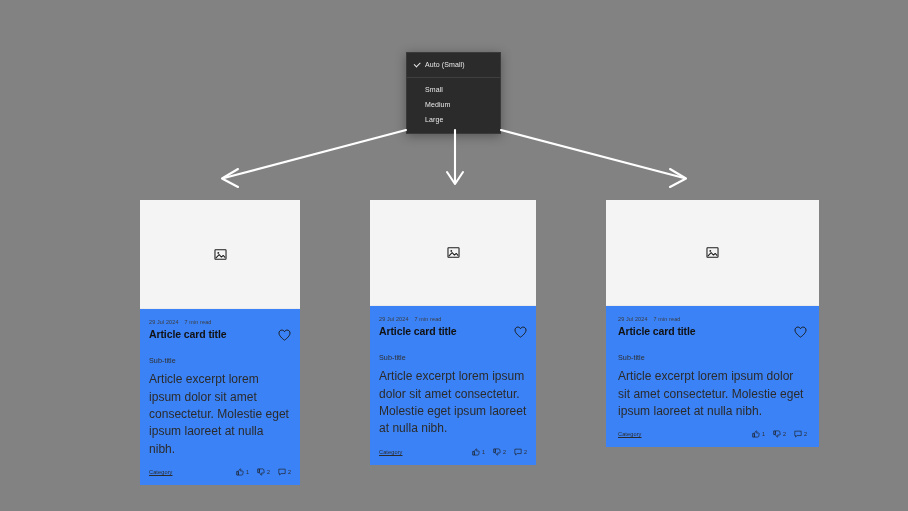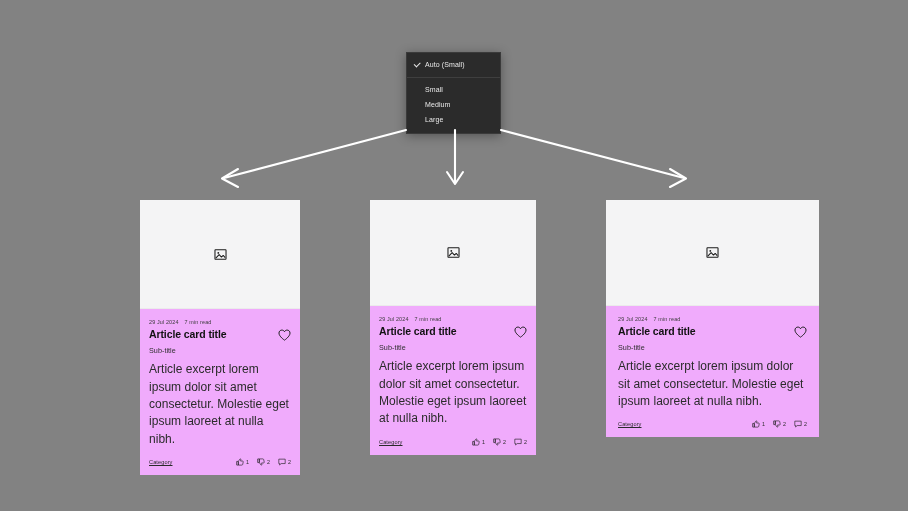--- a/index.html
+++ b/index.html
@@ -64,21 +64,21 @@
   .arrows {
     position: absolute;
     left: 0; top: 0;
     width: 908px; height: 511px;
     pointer-events: none;
   }
 
   
   .card {
     position: absolute;
-    background: #f0abfc;
+    background: #3b82f6;
     box-sizing: border-box;
     display: flex;
     flex-direction: column;
   }
   .card.c1 { left: 140px; top: 200px; width: 160px; }
   .card.c2 { left: 370px; top: 200px; width: 166px; }
   .card.c3 { left: 606px; top: 200px; width: 213px; }
 
   .card-media {
     background: #f4f4f5;
@@ -121,21 +121,21 @@
     line-height: 1.25;
     margin: 0;
   }
   .heart {
     flex: 0 0 auto;
     margin-top: 1px;
   }
   .subtitle {
     font-size: 7.2px;
     color: #2e2e2e;
-    margin-top: 5px;
+    margin-top: 15px;
     letter-spacing: .05px;
   }
   .excerpt {
     font-size: 12px;
     color: #2b2b2b;
     line-height: 1.45;
     margin-top: 6px;
     letter-spacing: .02px;
   }
   .card-footer {

